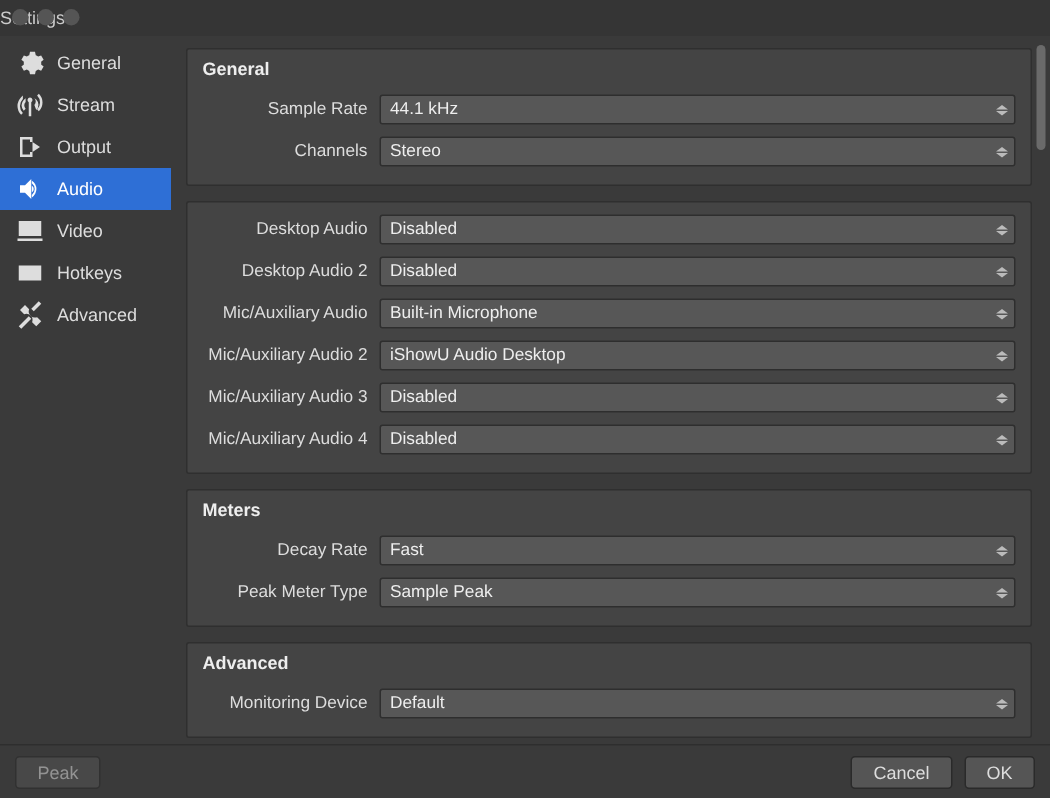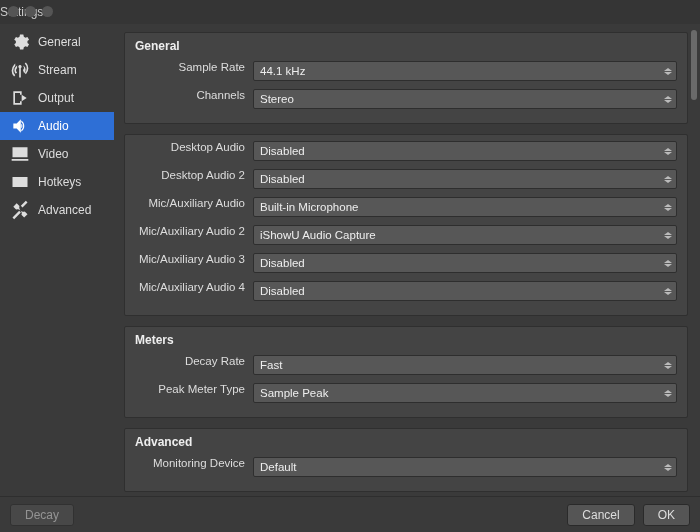--- a/index.html
+++ b/index.html
@@ -15,21 +15,21 @@
   .side-item.active { background: #2e6fd6; color: #fff; }
   .side-icon { width: 20px; height: 20px; display: flex; align-items: center; justify-content: center; }
   .side-icon svg { width: 20px; height: 20px; fill: #ddd; }
   .side-item.active .side-icon svg { fill: #fff; }
   .main { flex: 1; position: relative; display: flex; min-height: 0; }
   .scroll { flex: 1; overflow-y: hidden; padding: 8px 0 8px 10px; }
   .scrollbar { width: 12px; background: transparent; padding: 6px 3px; }
   .thumb { width: 6px; height: 70px; background: #6a6a6a; border-radius: 3px; margin-left: 0; }
   .group { background: #444; border: 1px solid #2f2f2f; border-radius: 2px; margin-bottom: 10px; padding: 6px 10px 10px 10px; }
   .group-title { font-weight: 600; color: #eee; margin-bottom: 8px; }
-  .row { display: flex; height: 24px; margin-bottom: 4px; }
+  .row { display: flex; align-items: center; height: 24px; margin-bottom: 4px; }
   .row:last-child { margin-bottom: 0; }
   .lbl { width: 118px; text-align: right; padding-right: 8px; color: #ddd; font-size: 11.5px; }
   .select { flex: 1; height: 20px; background: #575757; border: 1px solid #2e2e2e; border-radius: 2px; display: flex; align-items: center; padding: 0 22px 0 6px; position: relative; color: #eee; font-size: 11.5px; }
   .stepper { position: absolute; right: 2px; top: 1px; bottom: 1px; width: 12px; display: flex; flex-direction: column; justify-content: center; gap: 1px; }
   .stepper span { display: block; width: 0; height: 0; border-left: 4px solid transparent; border-right: 4px solid transparent; margin: 0 auto; }
   .stepper .up { border-bottom: 3px solid #bbb; }
   .stepper .dn { border-top: 3px solid #bbb; }
   .footer { height: 36px; background: #3a3a3a; display: flex; align-items: center; padding: 0 10px; gap: 8px; border-top: 1px solid #2e2e2e; }
   .footer .spacer { flex: 1; }
   .btn { height: 22px; padding: 0 14px; background: #555; border: 1px solid #2a2a2a; border-radius: 3px; color: #ddd; font-size: 12px; display: inline-flex; align-items: center; cursor: pointer; }
@@ -162,21 +162,21 @@
               <span>Built-in Microphone</span>
               <div class="stepper">
                   <span class="up"></span>
                   <span class="dn"></span>
                 </div>
             </div>
           </div>
           <div class="row">
             <div class="lbl">Mic/Auxiliary Audio 2</div>
             <div class="select">
-              <span>iShowU Audio Capture</span>
+              <span>iShowU Audio Desktop</span>
               <div class="stepper">
                   <span class="up"></span>
                   <span class="dn"></span>
                 </div>
             </div>
           </div>
           <div class="row">
             <div class="lbl">Mic/Auxiliary Audio 3</div>
             <div class="select">
               <span>Disabled</span>
@@ -237,18 +237,18 @@
         </div>
 
       </div>
       <div class="scrollbar">
         <div class="thumb"></div>
       </div>
     </div>
   </div>
 
   <div class="footer">
-    <div class="btn disabled">Decay</div>
+    <div class="btn disabled">Peak</div>
     <div class="spacer"></div>
     <div class="btn">Cancel</div>
     <div class="btn">OK</div>
   </div>
 </div>
 
 </body></html>

